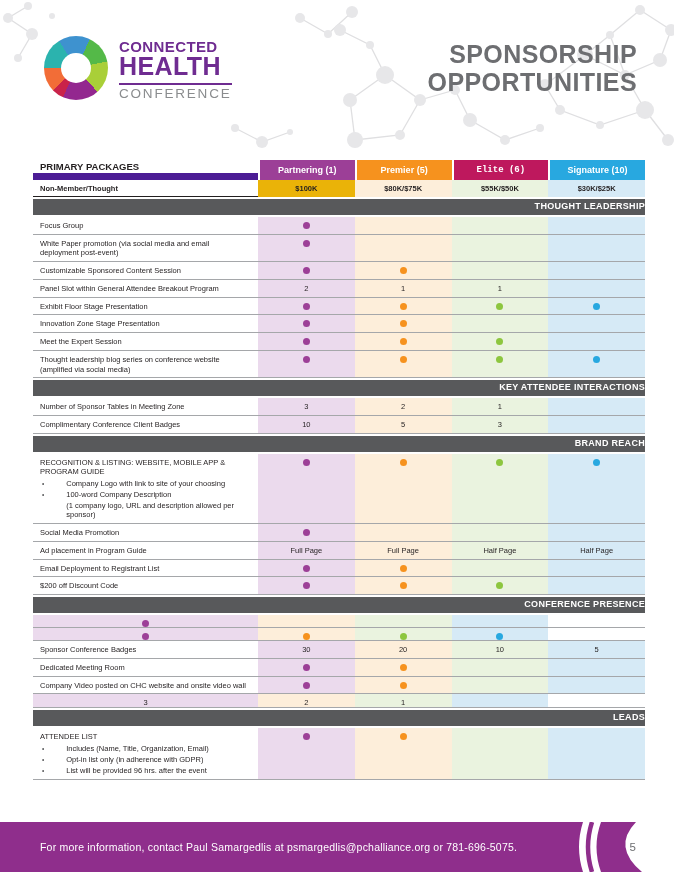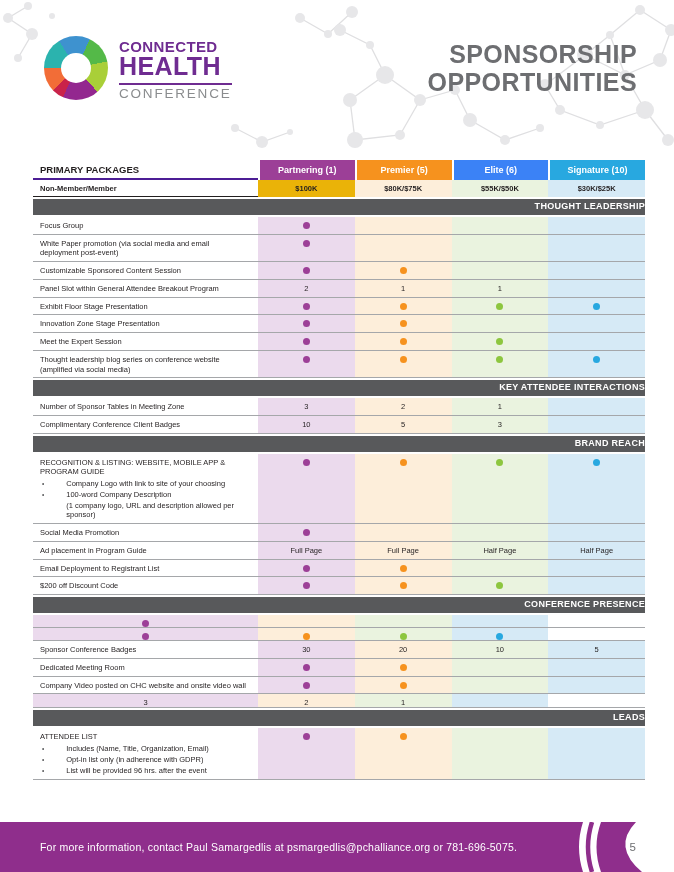--- a/index.html
+++ b/index.html
@@ -21,21 +21,21 @@
   .lt2{font-size:25px;font-weight:bold;color:#6f2c91;letter-spacing:.4px;line-height:1.02;}
   .lt3{font-size:13.5px;color:#8a8c8e;letter-spacing:1.8px;border-top:2px solid #6f2c91;
        margin-top:3px;padding-top:2px;line-height:1.1;}
   .doc-title{position:absolute;right:37px;top:40px;text-align:right;color:#6d6e71;
              font-size:25px;font-weight:bold;line-height:1.12;letter-spacing:.4px;}
 
   
   .tbl{position:absolute;left:33px;top:160px;width:612px;z-index:1;}
   .row{display:grid;grid-template-columns:225px repeat(4,1fr);}
   .hrow .hlabel{font-size:9.5px;font-weight:bold;display:flex;align-items:center;
-                padding-left:7px;border-bottom:2px solid #4c1d95;background:#fff;}
+                padding-left:7px;border-bottom:7px solid #4c1d95;background:#fff;}
   .hcell{height:20px;display:flex;align-items:center;justify-content:center;color:#fff;
          font-weight:bold;font-size:9px;border-left:2px solid #fff;}
   .prow .plabel{font-size:7.5px;font-weight:bold;padding:4px 0 3px 7px;background:#fff;
                 border-bottom:1.5px solid #231f20;}
   .pcell{font-size:7.5px;font-weight:bold;display:flex;align-items:center;justify-content:center;}
   .secbar{background:#58595b;color:#fff;font-weight:bold;font-size:9px;letter-spacing:.3px;
           padding:3px 0 3px 7px;margin:2px 0;line-height:1.1;text-align:right;}
   .brow{border-bottom:1px solid #a5a7aa;}
   .blabel{font-size:7.5px;line-height:1.3;padding:4px 8px 3px 7px;background:#fff;}
   .bullets{margin:2px 0 0 2px;padding:0;list-style:none;}
@@ -118,25 +118,25 @@
       <div>SPONSORSHIP</div>
       <div>OPPORTUNITIES</div>
     </div>
   </div>
 
   <div class="tbl" id="benefits-table">
       <div class="row hrow">
         <div class="hlabel">PRIMARY PACKAGES</div>
         <div class="hcell" style="background: rgb(156, 63, 151);">Partnering (1)</div>
         <div class="hcell" style="background: rgb(246, 146, 30);">Premier (5)</div>
-        <div class="hcell" style="background: #3b82f6;">Elite (6)</div>
+        <div class="hcell" style="background: #be185d; font-family: Liberation Mono, monospace;">Elite (6)</div>
         <div class="hcell" style="background: rgb(40, 168, 224);">Signature (10)</div>
       </div>
       <div class="row prow">
-        <div class="plabel">Non-Member/Member</div>
+        <div class="plabel">Non-Member/Thought</div>
         <div class="pcell" style="background: #eab308;">$100K</div>
         <div class="pcell" style="background: rgb(253, 238, 218);">$80K/$75K</div>
         <div class="pcell" style="background: rgb(234, 243, 223);">$55K/$50K</div>
         <div class="pcell" style="background: rgb(214, 234, 246);">$30K/$25K</div>
       </div>
       <div class="secbar">THOUGHT LEADERSHIP</div>
       <div class="row brow">
         <div class="blabel">
           <div>Focus Group</div>
         </div>

